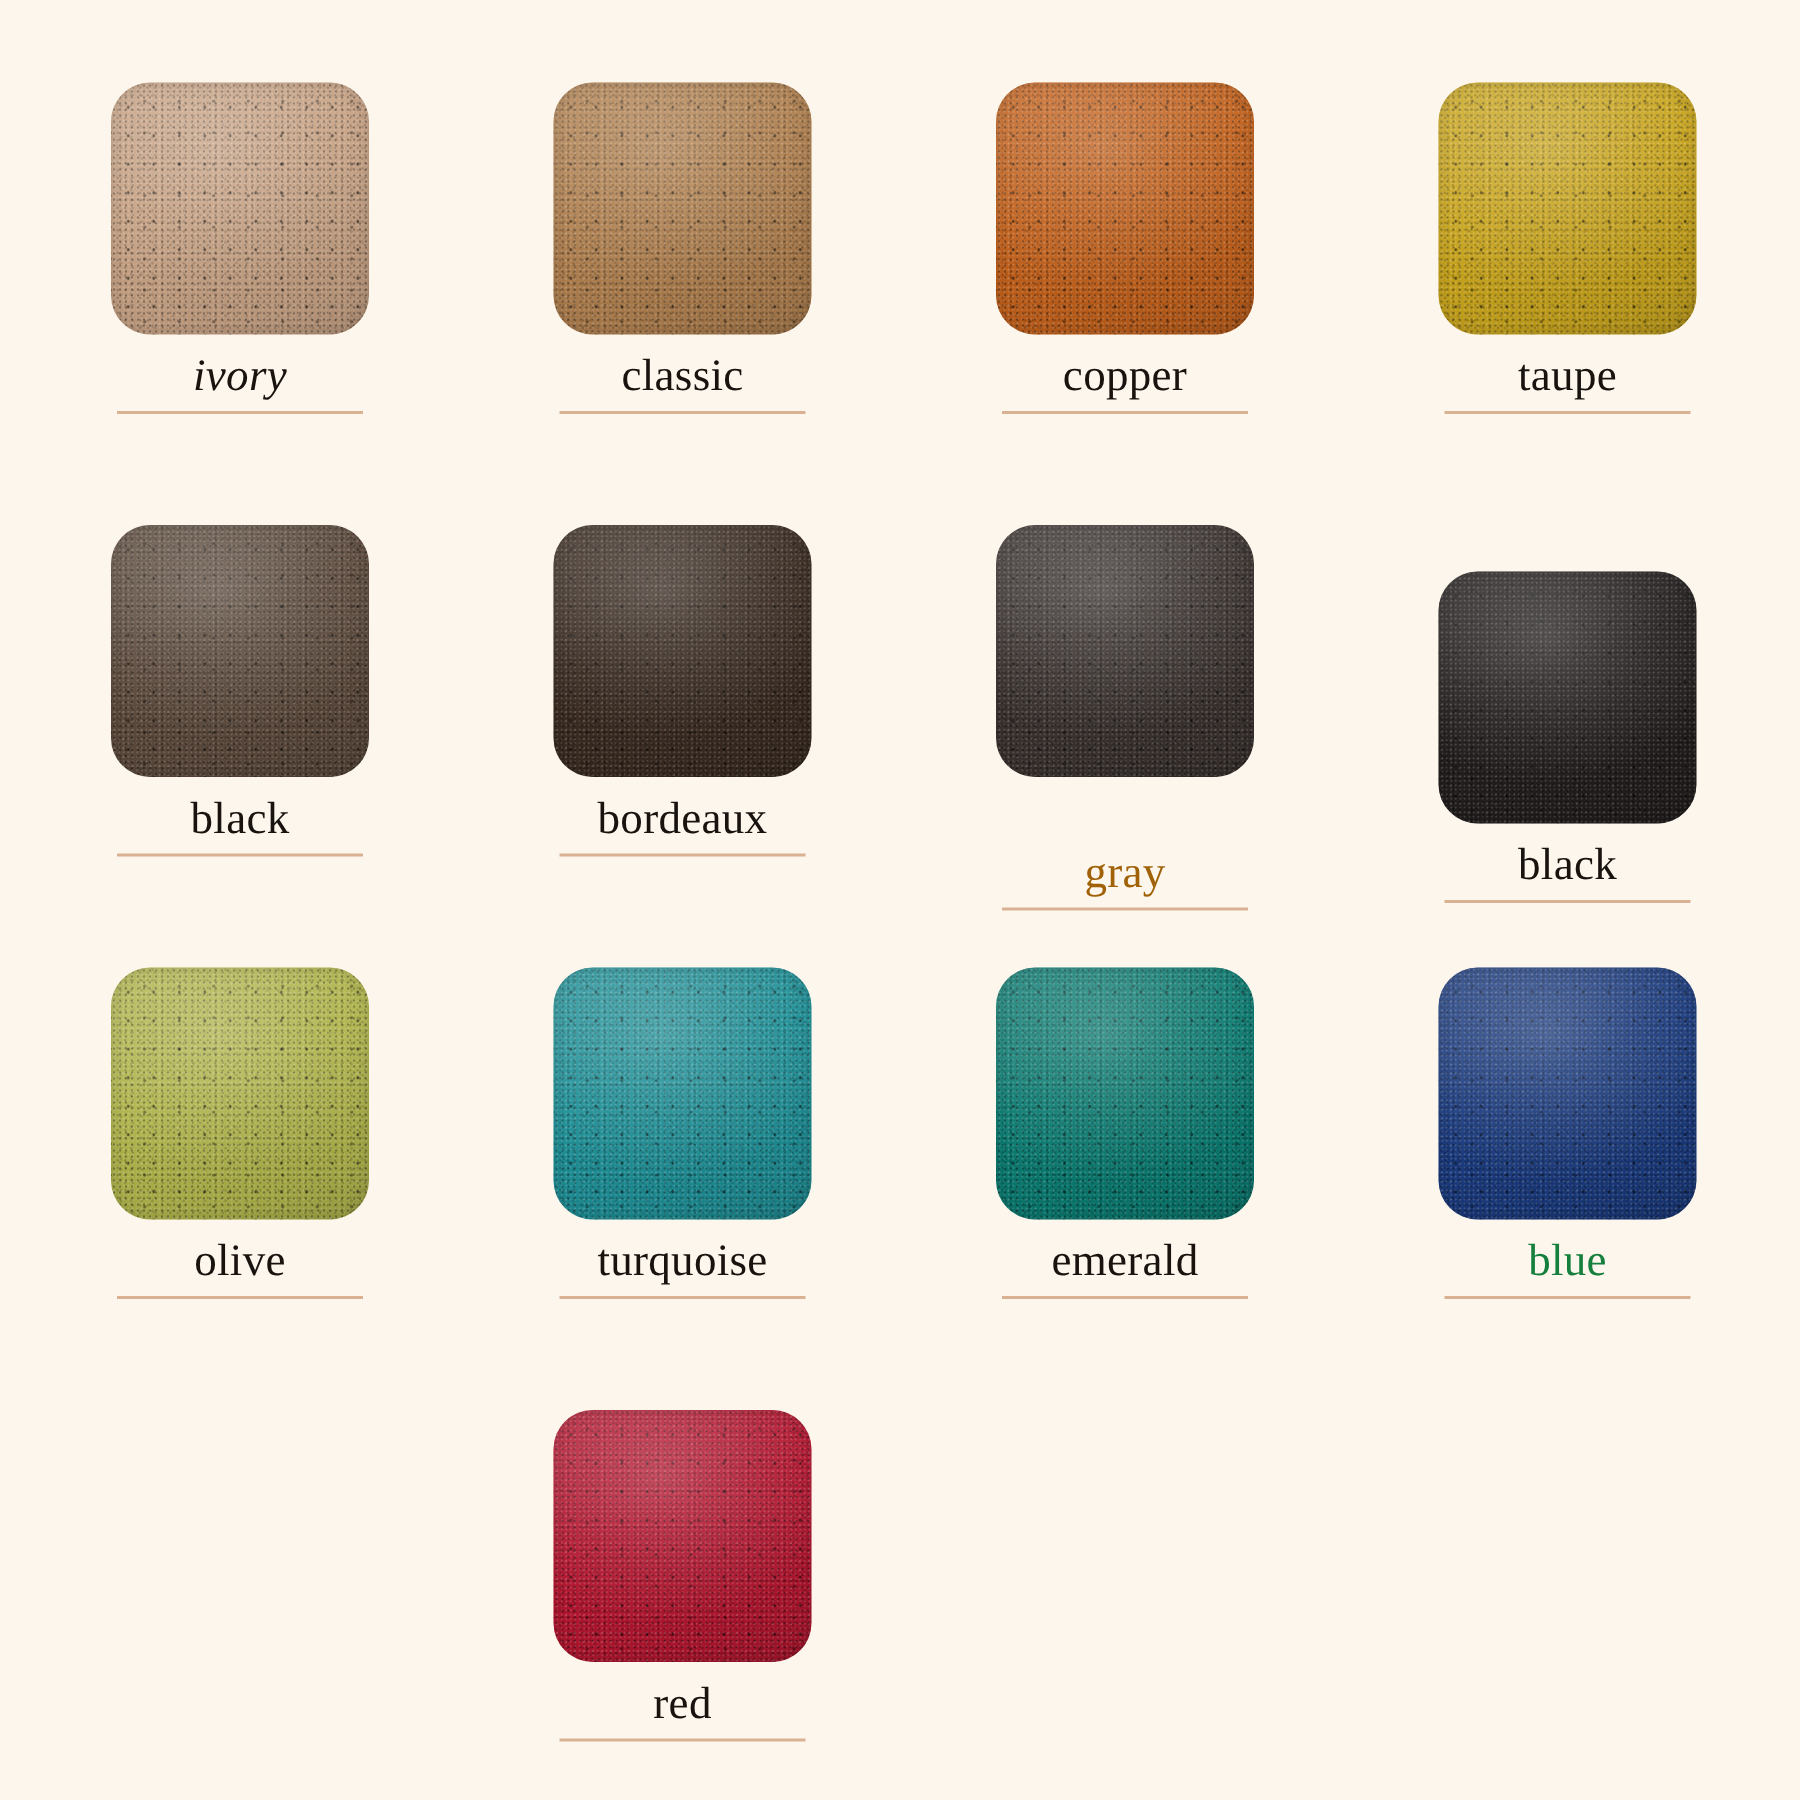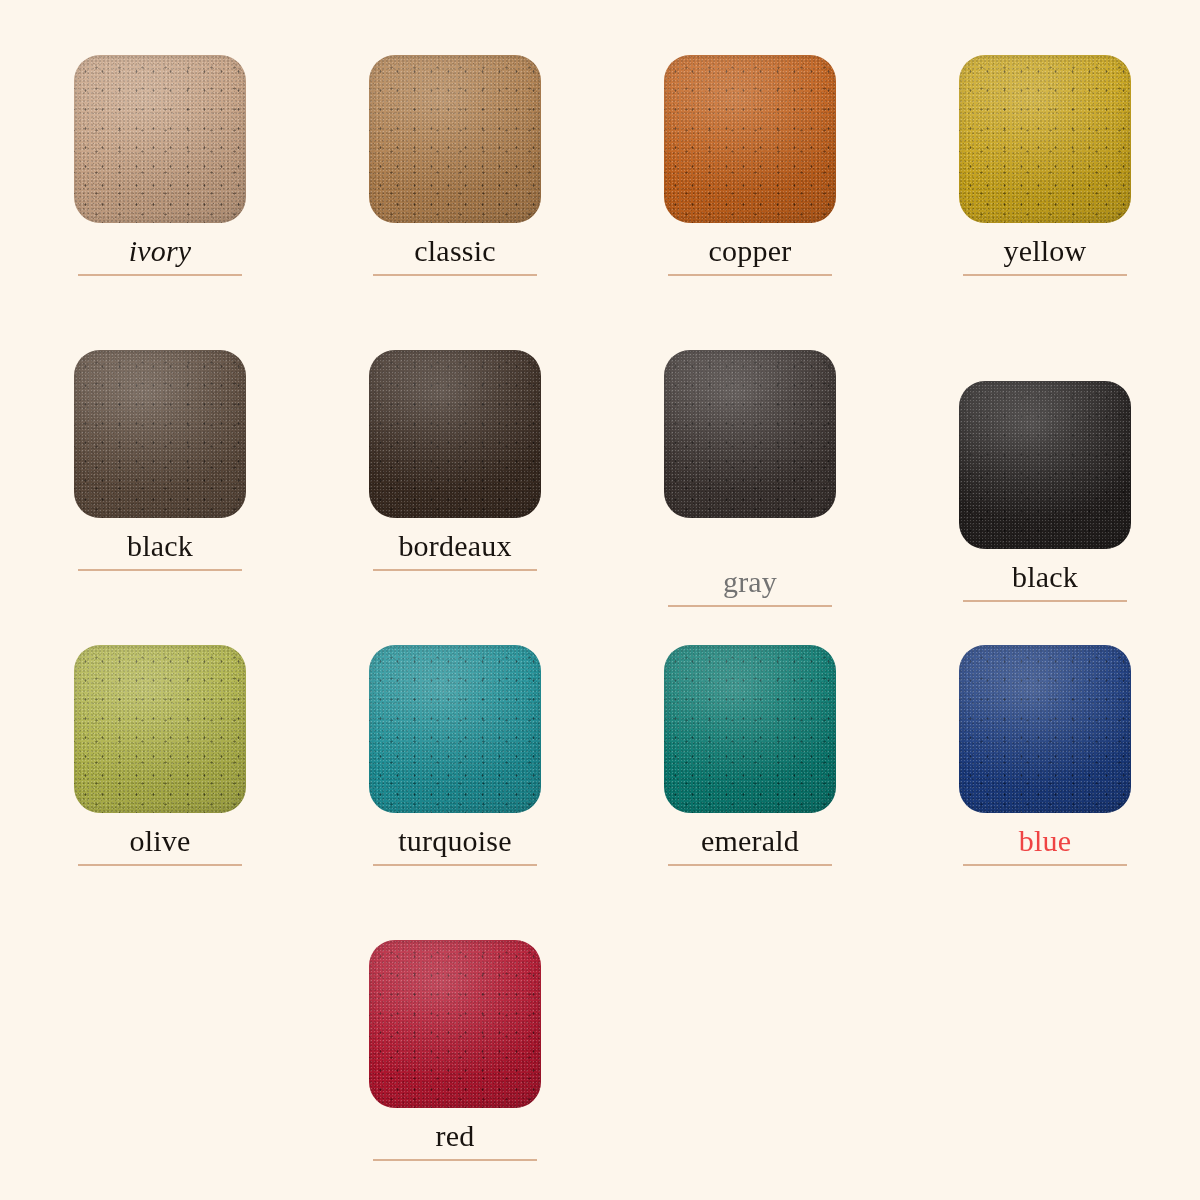--- a/index.html
+++ b/index.html
@@ -118,21 +118,21 @@
       <div class="label" style="color: rgb(24, 19, 15);">copper</div>
       <div class="rule" style="background: rgb(217, 177, 147);"></div>
     </div>
     <div class="swatch-cell" style="left: 959px; top: 55px;">
       <div class="chip" style="background-color: rgb(200, 164, 28); width: 172px; height: 168px; border-radius: 26px;">
         <div class="grain"></div>
         <div class="speck"></div>
         <div class="sheen"></div>
         <div class="edge"></div>
       </div>
-      <div class="label" style="color: rgb(24, 19, 15);">yellow</div>
+      <div class="label" style="color: rgb(24, 19, 15);">taupe</div>
       <div class="rule" style="background: rgb(217, 177, 147);"></div>
     </div>
     <div class="swatch-cell" style="left: 74px; top: 350px;">
       <div class="chip" style="background-color: rgb(92, 74, 60); width: 172px; height: 168px; border-radius: 26px;">
         <div class="grain"></div>
         <div class="speck"></div>
         <div class="sheen"></div>
         <div class="edge"></div>
       </div>
       <div class="label" style="color: rgb(24, 19, 15);">black</div>
@@ -148,21 +148,21 @@
       <div class="label" style="color: rgb(24, 19, 15);">bordeaux</div>
       <div class="rule" style="background: rgb(217, 177, 147);"></div>
     </div>
     <div class="swatch-cell" style="left: 664px; top: 350px;">
       <div class="chip" style="background-color: rgb(59, 51, 48); width: 172px; height: 168px; border-radius: 26px;">
         <div class="grain"></div>
         <div class="speck"></div>
         <div class="sheen"></div>
         <div class="edge"></div>
       </div>
-      <div class="label" style="color: #737373; margin-top: 47px;">gray</div>
+      <div class="label" style="color: #a16207; margin-top: 47px;">gray</div>
       <div class="rule" style="background: rgb(217, 177, 147);"></div>
     </div>
     <div class="swatch-cell" style="left: 959px; top: 350px; margin-top: 31px;">
       <div class="chip" style="background-color: rgb(35, 31, 30); width: 172px; height: 168px; border-radius: 26px;">
         <div class="grain"></div>
         <div class="speck"></div>
         <div class="sheen"></div>
         <div class="edge"></div>
       </div>
       <div class="label" style="color: rgb(24, 19, 15);">black</div>
@@ -198,21 +198,21 @@
       <div class="label" style="color: rgb(24, 19, 15);">emerald</div>
       <div class="rule" style="background: rgb(217, 177, 147);"></div>
     </div>
     <div class="swatch-cell" style="left: 959px; top: 645px;">
       <div class="chip" style="background-color: rgb(27, 59, 126); width: 172px; height: 168px; border-radius: 26px;">
         <div class="grain"></div>
         <div class="speck"></div>
         <div class="sheen"></div>
         <div class="edge"></div>
       </div>
-      <div class="label" style="color: #ef4444;">blue</div>
+      <div class="label" style="color: #15803d;">blue</div>
       <div class="rule" style="background: rgb(217, 177, 147);"></div>
     </div>
     <div class="swatch-cell" style="left: 369px; top: 940px;">
       <div class="chip" style="background-color: rgb(178, 22, 47); width: 172px; height: 168px; border-radius: 26px;">
         <div class="grain"></div>
         <div class="speck"></div>
         <div class="sheen"></div>
         <div class="edge"></div>
       </div>
       <div class="label" style="color: rgb(24, 19, 15);">red</div>

